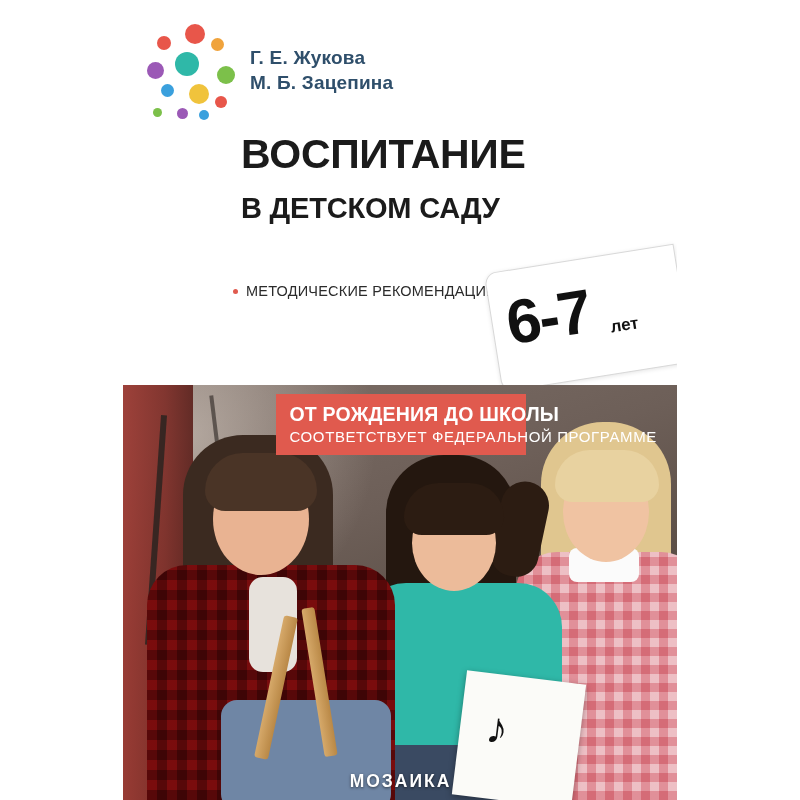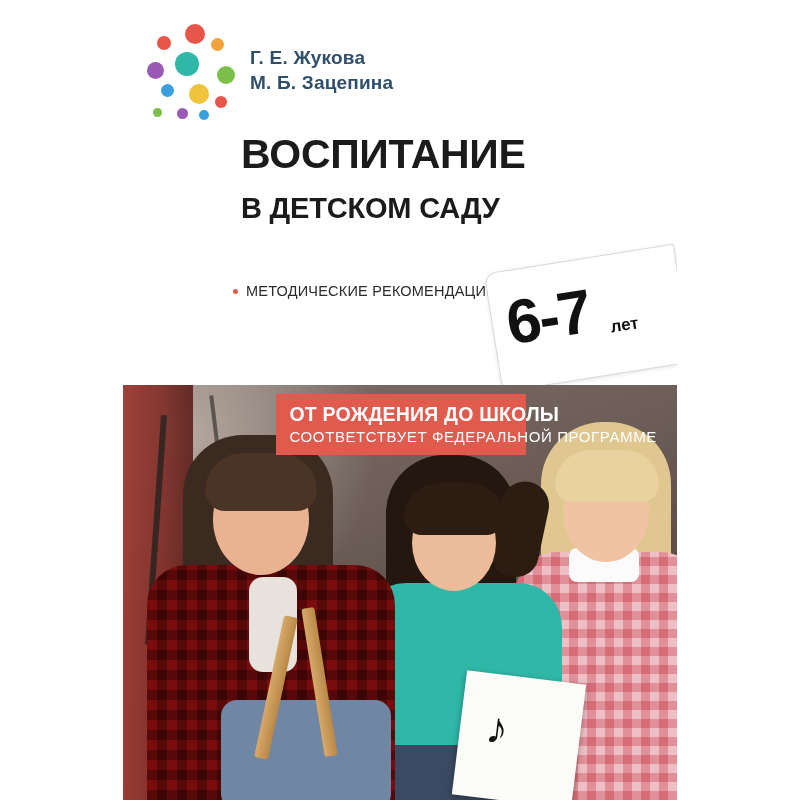--- a/index.html
+++ b/index.html
@@ -392,18 +392,19 @@
     </div>
 
     <div class="stick" style="left:146px; top:230px; width:14px; height:145px; transform:rotate(12deg);"></div>
     <div class="stick" style="left:190px; top:222px; width:13px; height:150px; transform:rotate(-9deg);"></div>
 
     <div class="program-banner" style="left:0; right:0; margin:9px auto; top:0; width:250px;">
       <div class="pb-title">ОТ РОЖДЕНИЯ ДО ШКОЛЫ</div>
       <div class="pb-sub">СООТВЕТСТВУЕТ ФЕДЕРАЛЬНОЙ ПРОГРАММЕ</div>
     </div>
 
+    <div class="publisher">МОЗАИКА</div>
   </div>
 
 </div>
 
 <div class="side-white-l"></div>
 <div class="side-white-r"></div>
 
 </body></html>

